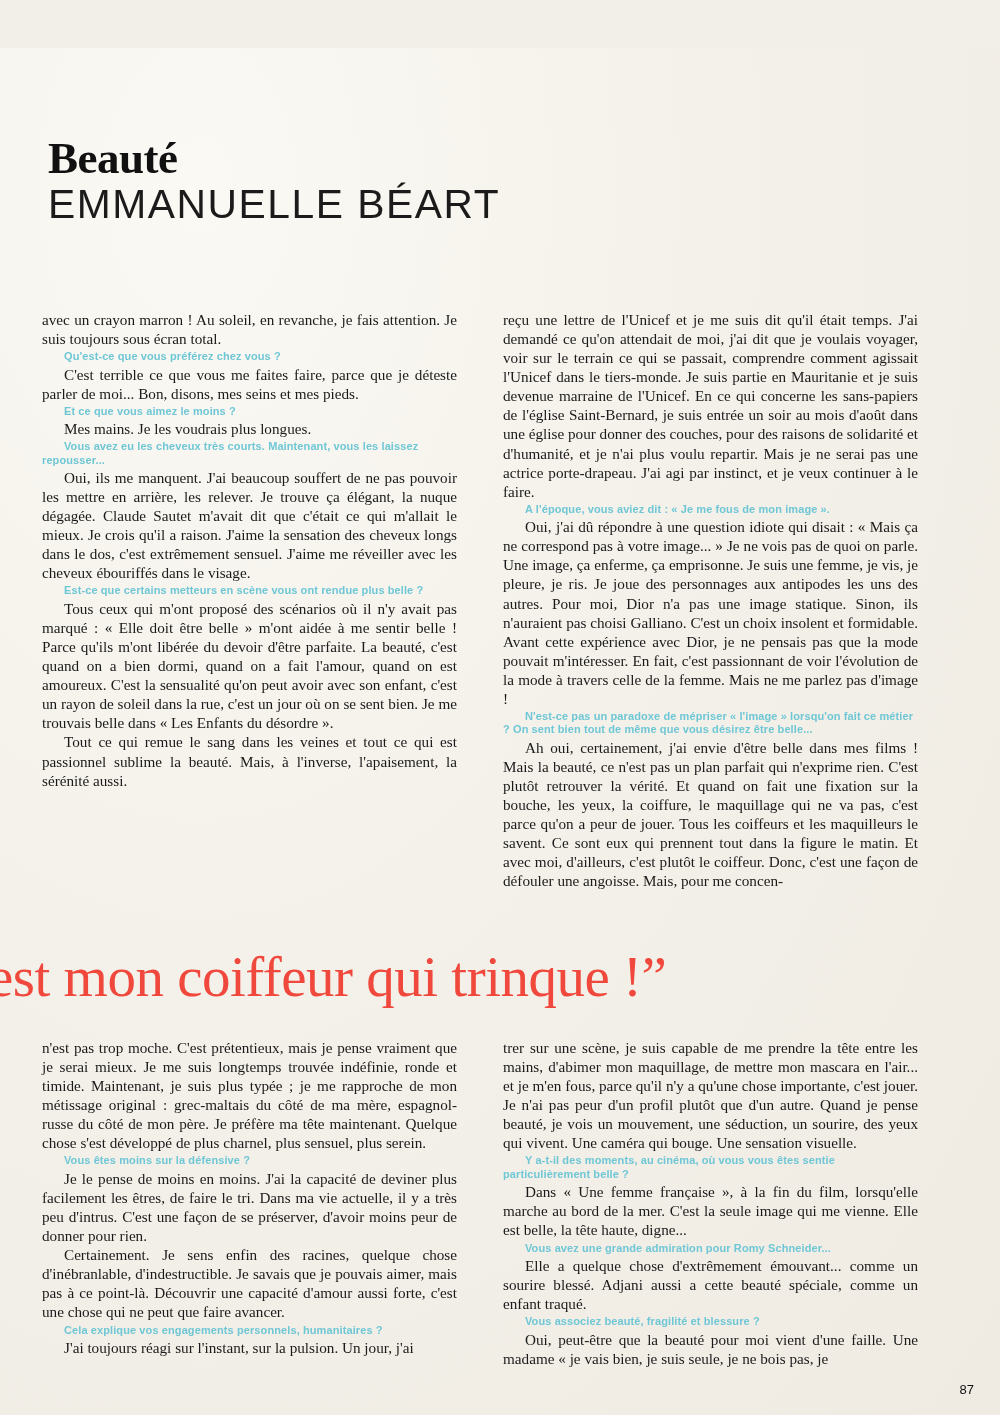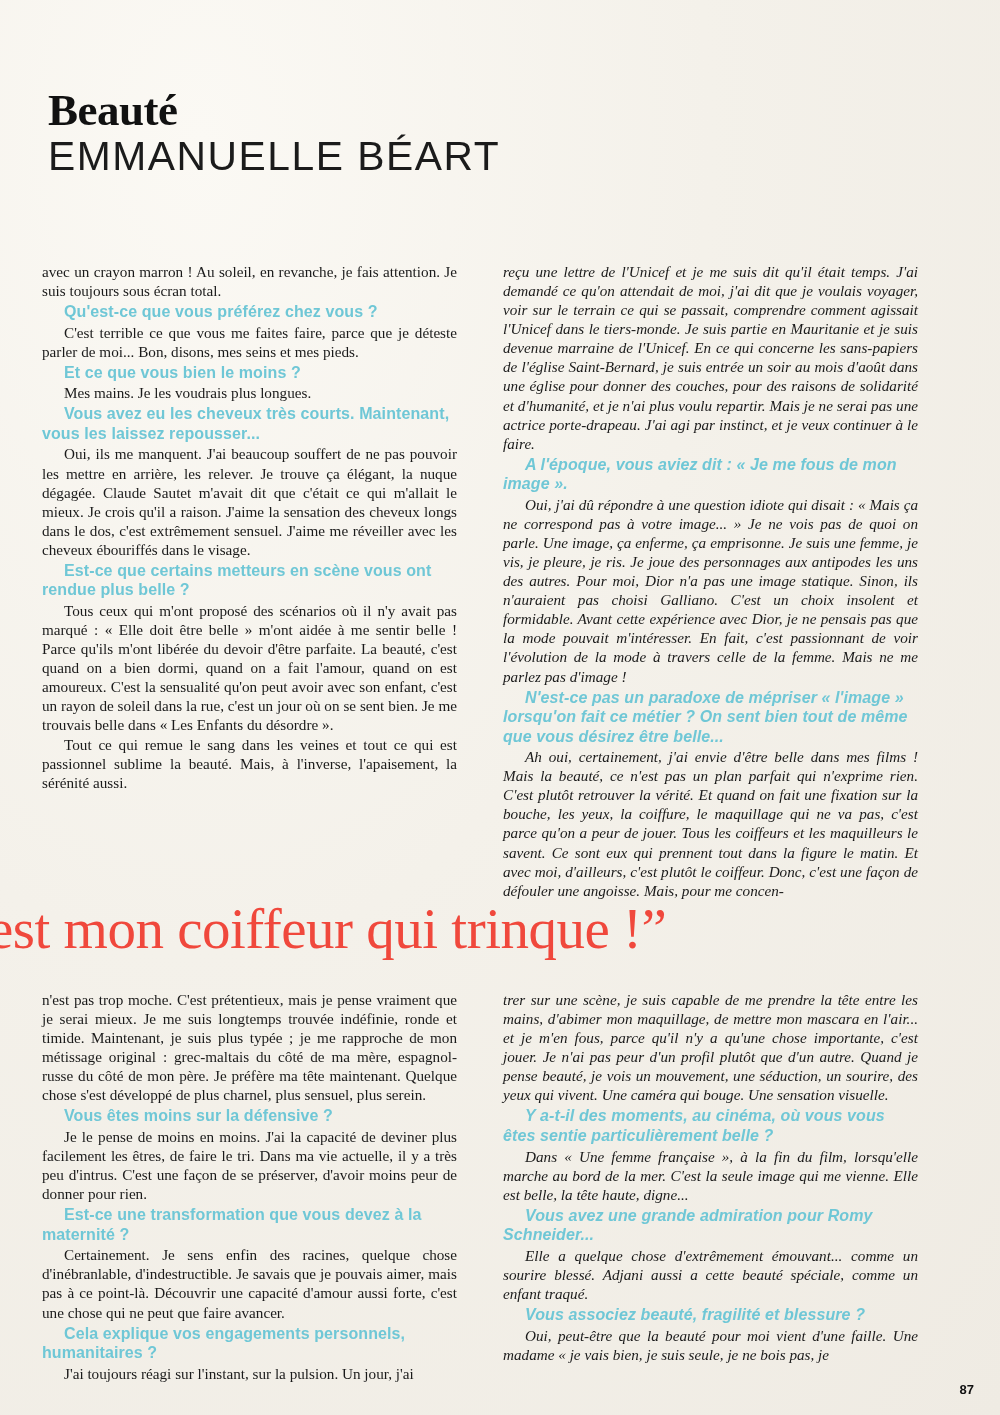--- a/index.html
+++ b/index.html
@@ -13,20 +13,21 @@
     font-family: "Liberation Serif", serif;
     color: #1a1a1a;
     position: relative;
     overflow: hidden;
   }
   .page {
     position: absolute;
     inset: 0;
     background:
       radial-gradient(ellipse at 20% 10%, #fbf9f4 0%, #f4f1ea 45%, #efebe3 100%);
+    margin-top: 48px;
   }
   
   .masthead {
     position: absolute;
     left: 48px;
     top: 88px;
     width: 620px;
   }
   .masthead .kicker {
     font-family: "Liberation Serif", serif;
@@ -51,38 +52,38 @@
   .col {
     position: absolute;
     width: 415px;
     font-size: 15.2px;
     line-height: 1.255;
     text-align: justify;
     text-justify: inter-word;
     hyphens: auto;
   }
   .col-left  { left: 42px; }
-  .col-right { left: 503px; font-style: italic; }
+  .col-right { left: 503px; }
 
   .col-top    { top: 262px; }
   .col-bottom { top: 990px; }
 
   .col p {
     margin: 0;
     text-indent: 22px;
   }
   .col p.noindent { text-indent: 0; }
 
   .q {
     margin: 0;
     text-indent: 0;
     color: #6fc7d6;
     font-family: "Liberation Sans", sans-serif;
     font-weight: 700;
-    font-size: 16px;
+    font-size: 11px;
     line-height: 1.22;
     letter-spacing: 0.1px;
     text-align: left;
     padding-top: 2px;
     padding-bottom: 1px;
   }
   
   .pullquote {
     position: absolute;
     left: -12px;
@@ -98,40 +99,40 @@
   .pullquote .closequote {
     font-size: 57px;
     vertical-align: baseline;
   }
   
   .folio {
     position: absolute;
     right: 26px;
     bottom: 18px;
     font-family: "Liberation Sans", sans-serif;
-    font-weight: 700;
+    font-weight: 400;
     font-size: 13px;
     color: #111;
   }
 </style>
 </head>
 <body>
 
 <div class="page">
 
   <div class="masthead">
     <div class="kicker">Beauté</div>
     <div class="name">EMMANUELLE BÉART</div>
   </div>
 
   <div class="col col-left col-top">
       <p class="noindent">avec un crayon marron ! Au soleil, en revanche, je fais attention. Je suis toujours sous écran total.</p>
       <p class="q">Qu'est-ce que vous préférez chez vous ?</p>
       <p>C'est terrible ce que vous me faites faire, parce que je déteste parler de moi... Bon, disons, mes seins et mes pieds.</p>
-      <p class="q">Et ce que vous bien le moins ?</p>
+      <p class="q">Et ce que vous aimez le moins ?</p>
       <p>Mes mains. Je les voudrais plus longues.</p>
       <p class="q">Vous avez eu les cheveux très courts. Maintenant, vous les laissez repousser...</p>
       <p>Oui, ils me manquent. J'ai beaucoup souffert de ne pas pouvoir les mettre en arrière, les relever. Je trouve ça élégant, la nuque dégagée. Claude Sautet m'avait dit que c'était ce qui m'allait le mieux. Je crois qu'il a raison. J'aime la sensation des cheveux longs dans le dos, c'est extrêmement sensuel. J'aime me réveiller avec les cheveux ébouriffés dans le visage.</p>
       <p class="q">Est-ce que certains metteurs en scène vous ont rendue plus belle ?</p>
       <p>Tous ceux qui m'ont proposé des scénarios où il n'y avait pas marqué : « Elle doit être belle » m'ont aidée à me sentir belle ! Parce qu'ils m'ont libérée du devoir d'être parfaite. La beauté, c'est quand on a bien dormi, quand on a fait l'amour, quand on est amoureux. C'est la sensualité qu'on peut avoir avec son enfant, c'est un rayon de soleil dans la rue, c'est un jour où on se sent bien. Je me trouvais belle dans « Les Enfants du désordre ».</p>
       <p>Tout ce qui remue le sang dans les veines et tout ce qui est passionnel sublime la beauté. Mais, à l'inverse, l'apaisement, la sérénité aussi.</p>
     </div>
   <div class="col col-right col-top">
       <p class="noindent">reçu une lettre de l'Unicef et je me suis dit qu'il était temps. J'ai demandé ce qu'on attendait de moi, j'ai dit que je voulais voyager, voir sur le terrain ce qui se passait, comprendre comment agissait l'Unicef dans le tiers-monde. Je suis partie en Mauritanie et je suis devenue marraine de l'Unicef. En ce qui concerne les sans-papiers de l'église Saint-Bernard, je suis entrée un soir au mois d'août dans une église pour donner des couches, pour des raisons de solidarité et d'humanité, et je n'ai plus voulu repartir. Mais je ne serai pas une actrice porte-drapeau. J'ai agi par instinct, et je veux continuer à le faire.</p>
       <p class="q">A l'époque, vous aviez dit : « Je me fous de mon image ».</p>
@@ -141,21 +142,20 @@
     </div>
 
   <div class="pullquote">
     <span>est mon coiffeur qui trinque !</span><span class="closequote">”</span>
   </div>
 
   <div class="col col-left col-bottom">
       <p class="noindent">n'est pas trop moche. C'est prétentieux, mais je pense vraiment que je serai mieux. Je me suis longtemps trouvée indéfinie, ronde et timide. Maintenant, je suis plus typée ; je me rapproche de mon métissage original : grec-maltais du côté de ma mère, espagnol-russe du côté de mon père. Je préfère ma tête maintenant. Quelque chose s'est développé de plus charnel, plus sensuel, plus serein.</p>
       <p class="q">Vous êtes moins sur la défensive ?</p>
       <p>Je le pense de moins en moins. J'ai la capacité de deviner plus facilement les êtres, de faire le tri. Dans ma vie actuelle, il y a très peu d'intrus. C'est une façon de se préserver, d'avoir moins peur de donner pour rien.</p>
-      <p class="q">Est-ce une transformation que vous devez à la maternité ?</p>
       <p>Certainement. Je sens enfin des racines, quelque chose d'inébranlable, d'indestructible. Je savais que je pouvais aimer, mais pas à ce point-là. Découvrir une capacité d'amour aussi forte, c'est une chose qui ne peut que faire avancer.</p>
       <p class="q">Cela explique vos engagements personnels, humanitaires ?</p>
       <p>J'ai toujours réagi sur l'instant, sur la pulsion. Un jour, j'ai</p>
     </div>
   <div class="col col-right col-bottom">
       <p class="noindent">trer sur une scène, je suis capable de me prendre la tête entre les mains, d'abimer mon maquillage, de mettre mon mascara en l'air... et je m'en fous, parce qu'il n'y a qu'une chose importante, c'est jouer. Je n'ai pas peur d'un profil plutôt que d'un autre. Quand je pense beauté, je vois un mouvement, une séduction, un sourire, des yeux qui vivent. Une caméra qui bouge. Une sensation visuelle.</p>
       <p class="q">Y a-t-il des moments, au cinéma, où vous vous êtes sentie particulièrement belle ?</p>
       <p>Dans « Une femme française », à la fin du film, lorsqu'elle marche au bord de la mer. C'est la seule image qui me vienne. Elle est belle, la tête haute, digne...</p>
       <p class="q">Vous avez une grande admiration pour Romy Schneider...</p>
       <p>Elle a quelque chose d'extrêmement émouvant... comme un sourire blessé. Adjani aussi a cette beauté spéciale, comme un enfant traqué.</p>

